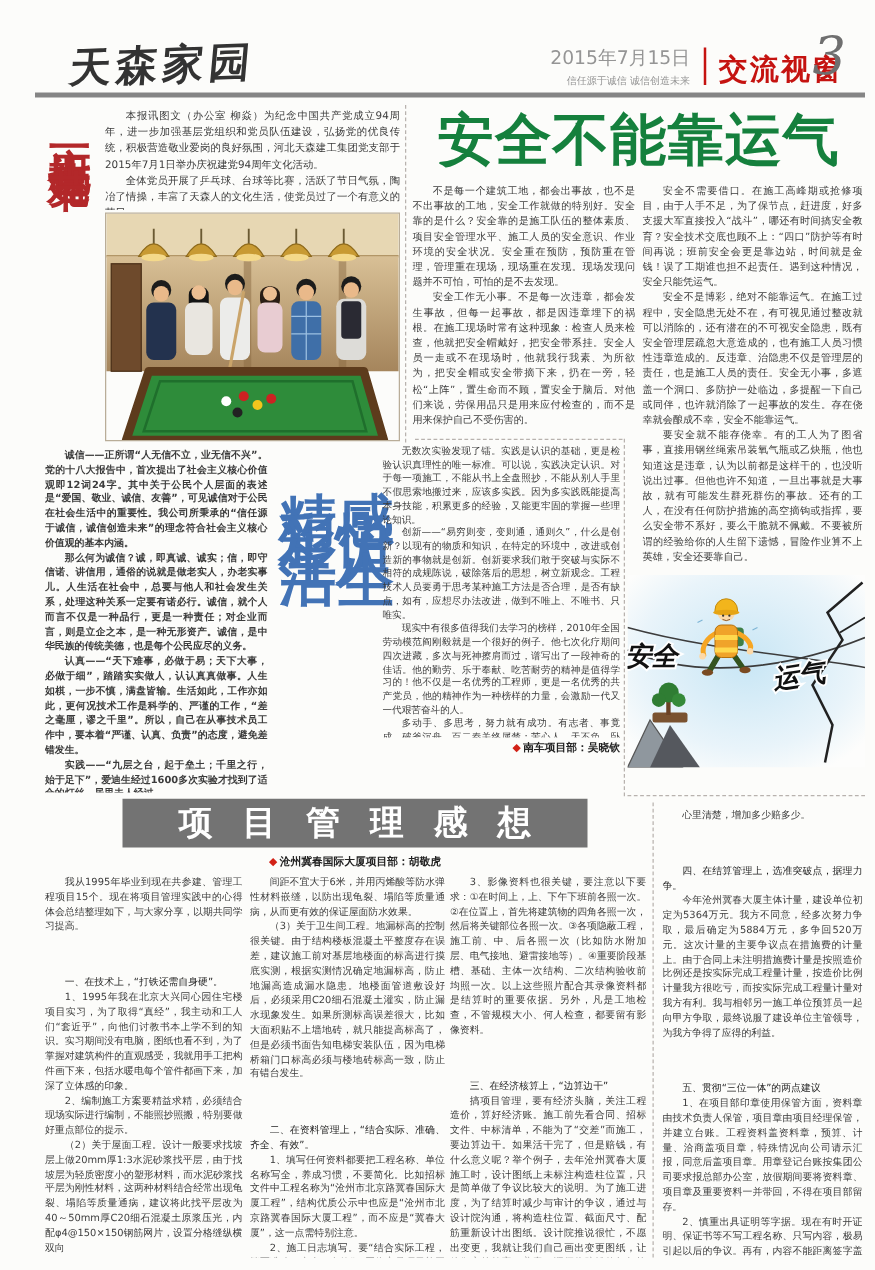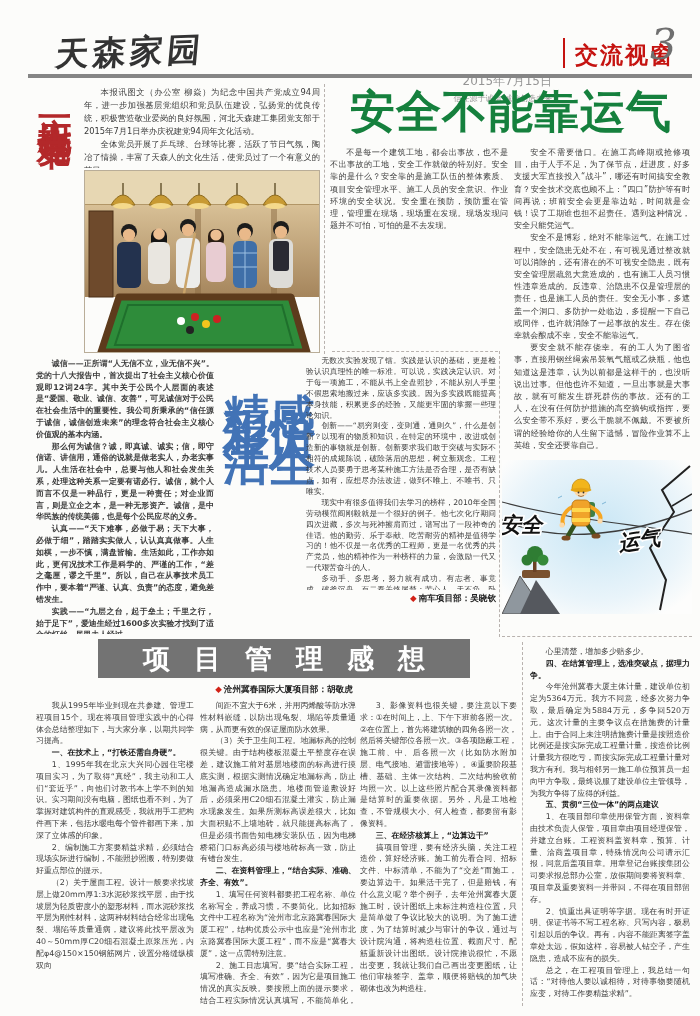--- a/index.html
+++ b/index.html
@@ -2,21 +2,21 @@
 <html><head>
 <meta charset="utf-8">
 <style>
   html,body{margin:0;padding:0;background:#e8e8e4;}
   .page{position:relative;width:700px;height:1016px;margin:0 auto;background:#fcfcfa;
         font-family:"DejaVu Sans","Liberation Sans",sans-serif;color:#3a3a3a;overflow:hidden;}
   
   .masthead{position:absolute;left:56px;top:30px;font-family:"DejaVu Serif","Liberation Serif",serif;
             font-weight:bold;font-size:33px;color:#333;letter-spacing:4px;transform:skewX(-7deg) rotate(-2deg);}
   .dateblock{position:absolute;left:400px;top:37px;width:152px;text-align:right;color:#959595;}
-  .dateblock .d1{font-size:12px;margin-top:36px;}
+  .dateblock .d1{font-size:15px;}
   .dateblock .d2{font-size:8px;margin-top:3px;}
   .red-divider{position:absolute;left:563px;top:38px;width:2px;height:30px;background:#c51310;}
   .section-name{position:absolute;left:575px;top:40px;font-size:23px;font-weight:bold;color:#c51310;letter-spacing:2px;}
   .page-num{position:absolute;left:650px;top:20px;font-size:42px;color:#6f6f6f;
             font-family:"DejaVu Serif","Liberation Serif",serif;font-style:italic;}
   .head-rule{position:absolute;left:28px;top:74px;width:664px;height:4px;background:#858585;}
   
   .dashv{position:absolute;width:0;border-left:1px dashed #b8b2ae;}
   .dashh{position:absolute;height:0;border-top:1px dashed #b8b2ae;}
   
@@ -25,21 +25,21 @@
               letter-spacing:3px;color:#b3282a;}
   .intro{position:absolute;left:84px;top:86px;width:236px;height:82px;font-size:8.3px;line-height:13px;
          text-align:justify;overflow:hidden;}
   .intro p{margin:0;text-indent:2em;}
   .photo{position:absolute;left:84px;top:170px;width:236px;height:183px;border:1px solid #b9ad98;box-sizing:border-box;}
   
   .headline{position:absolute;left:330px;top:82px;width:362px;text-align:center;font-size:45px;font-weight:900;
             color:#15803d;letter-spacing:1px;}
   .col{position:absolute;text-align:justify;font-size:7.9px;line-height:11.8px;overflow:hidden;color:#3c3c3c;}
   .col p{margin:0;text-indent:2em;}
-  .col p.bh{font-weight:bold;color:#1d1d1d;}
+  .col p.bh{font-weight:normal;color:#1d1d1d;margin-top:33px;}
   .signature{position:absolute;left:514px;top:461px;width:176px;text-align:left;
              font-size:13px;font-weight:normal;color:#222;}
   
   .vtitle-blue{position:absolute;top:356px;height:264px;writing-mode:vertical-rl;text-orientation:upright;
                font-weight:900;font-size:46px;letter-spacing:16px;color:#4273b6;}
   .byline{font-size:8.6px;font-weight:bold;color:#222;}
   .byline .mark{color:#d22217;margin-right:2px;}
   .byline-mid{position:absolute;left:306px;top:593px;width:190px;text-align:right;}
   
   .cartoon{position:absolute;left:502px;top:460px;width:190px;height:154px;font-style:italic;}
@@ -141,20 +141,21 @@
         <circle cx="110" cy="146" r="4" fill="#cc2222"></circle>
       <circle cx="121" cy="153" r="4" fill="#f2c51d"></circle>
         <circle cx="105" cy="159" r="4" fill="#222222"></circle>
       <circle cx="132" cy="148" r="4" fill="#cc2222"></circle>
     </svg>
   </div>
 
   <div class="headline">安全不能靠运气</div>
   <div class="col" style="left:330px;top:146px;width:178px;height:202px;font-size:8.1px;line-height:12.2px;">
     <p>不是每一个建筑工地，都会出事故，也不是不出事故的工地，安全工作就做的特别好。安全靠的是什么？安全靠的是施工队伍的整体素质、项目安全管理水平、施工人员的安全意识、作业环境的安全状况。安全重在预防，预防重在管理，管理重在现场，现场重在发现。现场发现问题并不可怕，可怕的是不去发现。</p>
+    <p>安全工作无小事。不是每一次违章，都会发生事故，但每一起事故，都是因违章埋下的祸根。在施工现场时常有这种现象：检查人员来检查，他就把安全帽戴好，把安全带系挂。安全人员一走或不在现场时，他就我行我素、为所欲为，把安全帽或安全带摘下来，扔在一旁，轻松“上阵”，置生命而不顾，置安全于脑后。对他们来说，劳保用品只是用来应付检查的，而不是用来保护自己不受伤害的。</p>
   </div>
   <div class="col" style="left:514px;top:146px;width:176px;height:312px;font-size:8.1px;line-height:12.2px;">
     <p>安全不需要借口。在施工高峰期或抢修项目，由于人手不足，为了保节点，赶进度，好多支援大军直接投入“战斗”，哪还有时间搞安全教育？安全技术交底也顾不上：“四口”防护等有时间再说；班前安全会更是靠边站，时间就是金钱！误了工期谁也担不起责任。遇到这种情况，安全只能凭运气。</p>
     <p>安全不是博彩，绝对不能靠运气。在施工过程中，安全隐患无处不在，有可视见通过整改就可以消除的，还有潜在的不可视安全隐患，既有安全管理层疏忽大意造成的，也有施工人员习惯性违章造成的。反违章、治隐患不仅是管理层的责任，也是施工人员的责任。安全无小事，多遮盖一个洞口、多防护一处临边，多提醒一下自己或同伴，也许就消除了一起事故的发生。存在侥幸就会酿成不幸，安全不能靠运气。</p>
     <p>要安全就不能存侥幸。有的工人为了图省事，直接用钢丝绳索吊装氧气瓶或乙炔瓶，他也知道这是违章，认为以前都是这样干的，也没听说出过事。但他也许不知道，一旦出事就是大事故，就有可能发生群死群伤的事故。还有的工人，在没有任何防护措施的高空摘钩或指挥，要么安全带不系好，要么干脆就不佩戴。不要被所谓的经验给你的人生留下遗憾，冒险作业算不上英雄，安全还要靠自己。</p>
   </div>
   <div class="signature">总工：王永波</div>
 
   <div class="cartoon">
     <svg width="190" height="154" viewBox="0 0 190 154">

